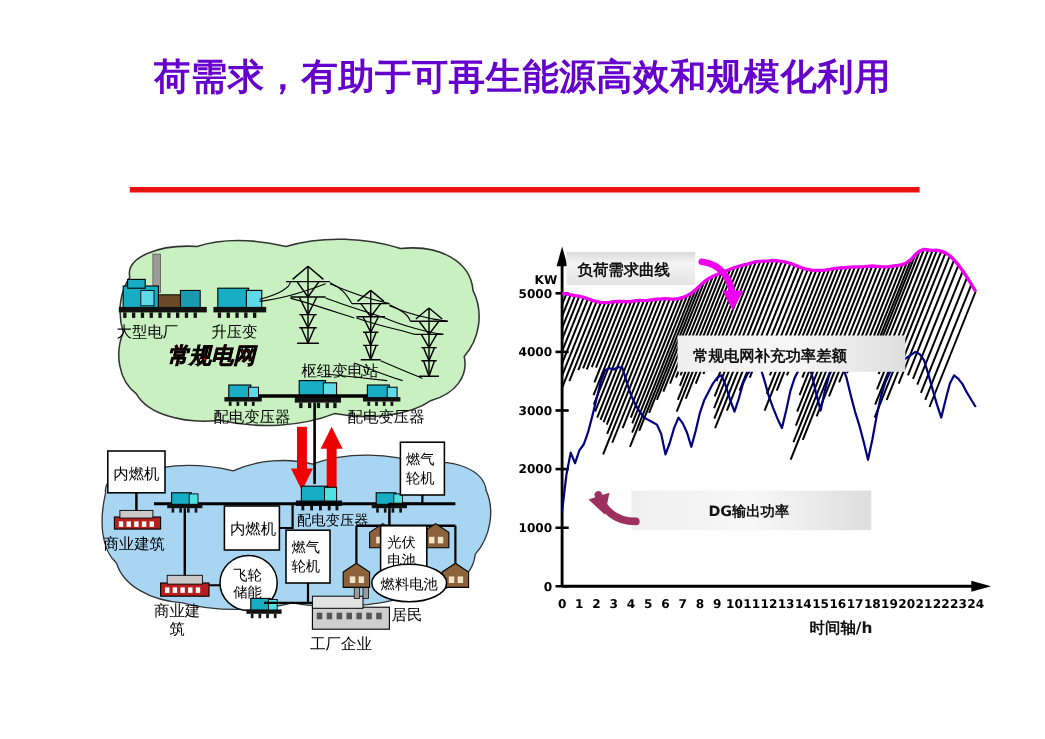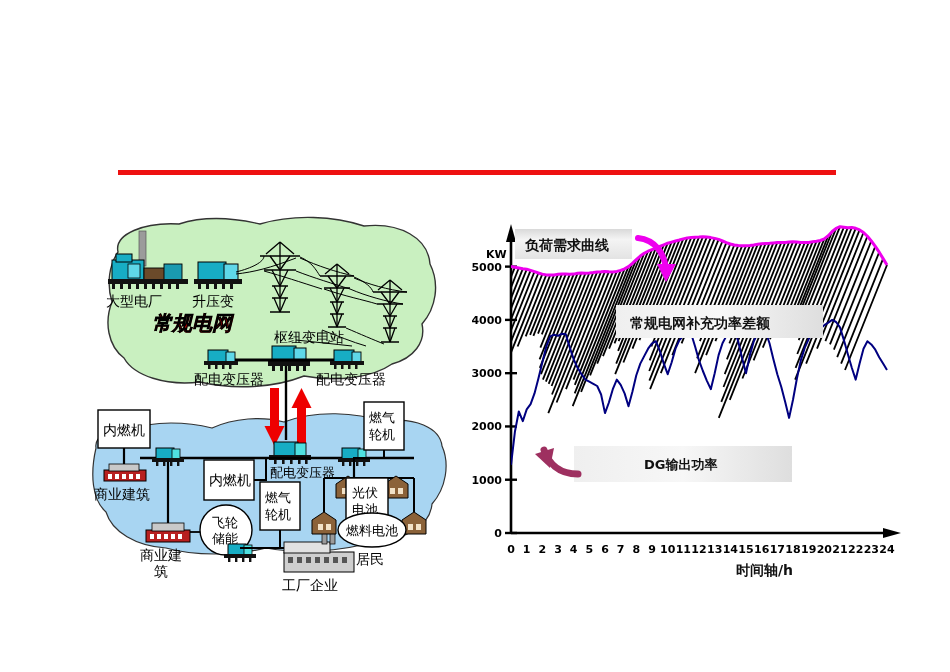--- a/index.html
+++ b/index.html
@@ -33,20 +33,21 @@
   }
   .axis-unit{font-size:11px;font-weight:bold;fill:#000;}
   .axis-caption{font-size:14px;font-weight:bold;fill:#111;}
   .callout-text{font-size:14px;font-weight:bold;fill:#111;}
   .callout-text.small{font-size:13px;}
 </style>
 </head>
 <body>
 
 <div id="title-block">
+  <div class="title-line">荷需求，有助于可再生能源高效和规模化利用</div>
 </div>
 <div id="title-rule"></div>
 
 <div id="schematic">
 <svg width="380" height="390" viewBox="0 0 380 390" xmlns="http://www.w3.org/2000/svg">
   <defs>
     <marker id="rarrow" markerWidth="6" markerHeight="6" refX="3" refY="3" orient="auto">
       <path d="M0,0 L6,3 L0,6 z" fill="#ee0000"></path>
     </marker>
   </defs>

